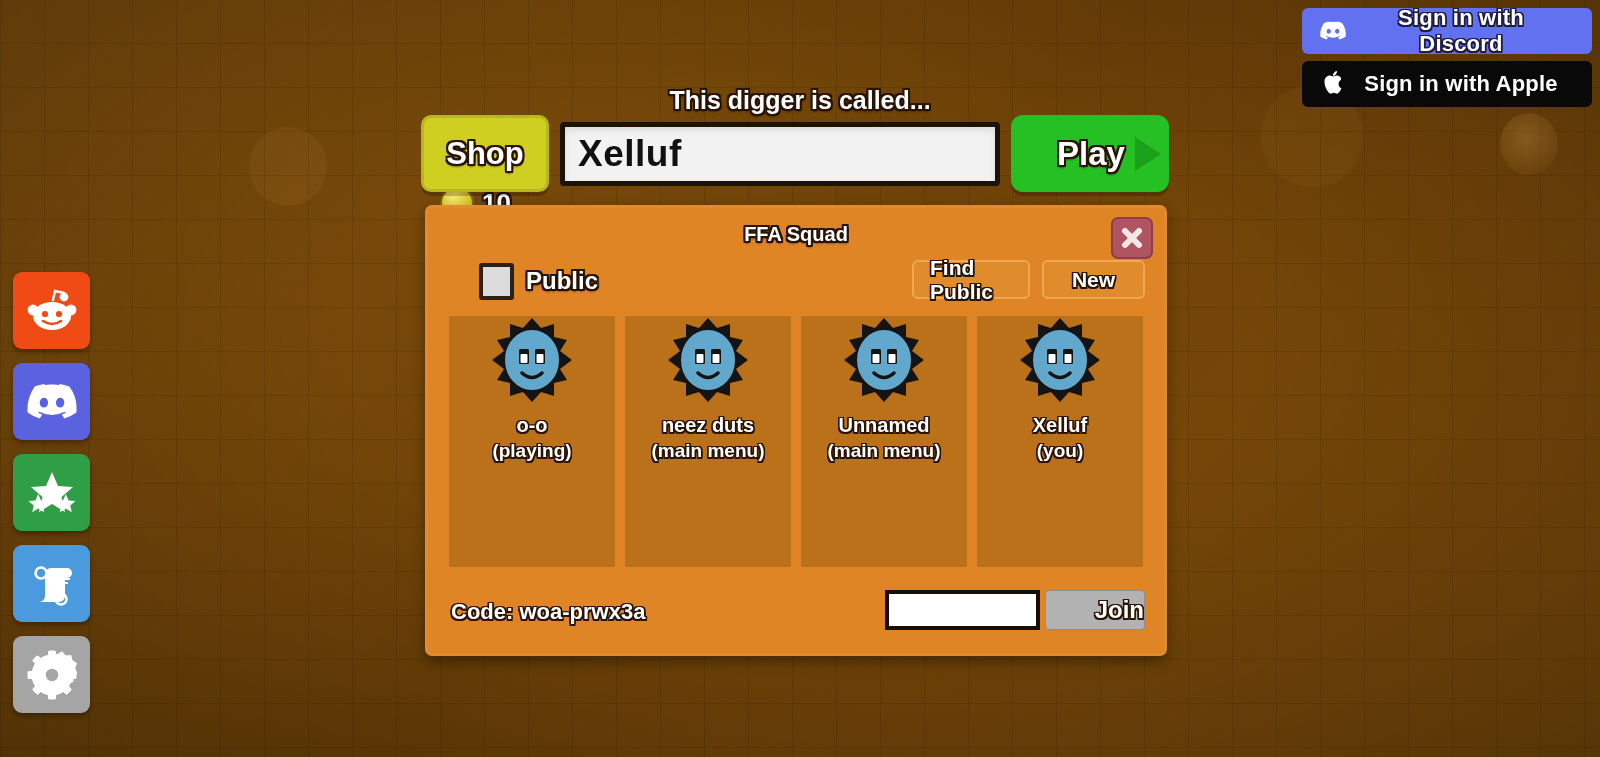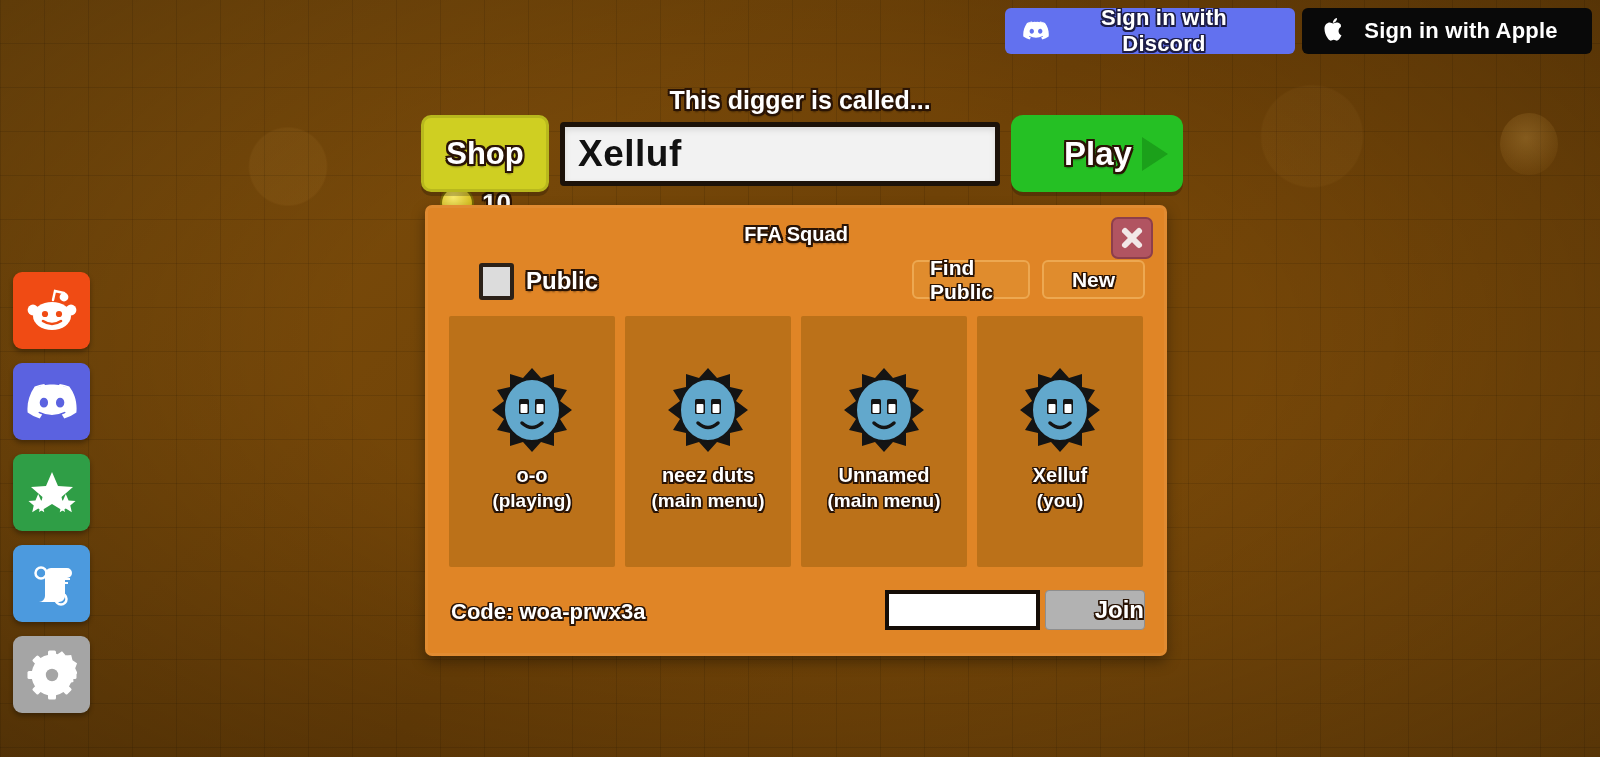--- a/index.html
+++ b/index.html
@@ -49,21 +49,21 @@
     text-shadow:
       -1.5px -1.5px 0 #2a1405, 0 -1.5px 0 #2a1405, 1.5px -1.5px 0 #2a1405,
       -1.5px 0 0 #2a1405, 1.5px 0 0 #2a1405,
       -1.5px 1.5px 0 #2a1405, 0 1.5px 0 #2a1405, 1.5px 1.5px 0 #2a1405;
     font-weight:bold;
   }
 
   
   #signin-stack {
     position:absolute; right:8px; top:8px;
-    display:flex; flex-direction:row; gap:7px;
+    display:flex; flex-direction:column; gap:7px;
     z-index:40;
     align-items:center;
   }
   .signin-btn {
     width:290px; height:46px;
     display:flex; align-items:center;
     border-radius:6px;
     cursor:pointer;
     padding-left:18px;
     gap:14px;
@@ -123,21 +123,21 @@
     display:flex; align-items:center;
     padding-left:13px;
     cursor:text;
     box-shadow: inset 0 3px 6px rgba(0,0,0,0.10);
   }
   #name-input .val {
     font-size:37px; font-weight:bold; color:#111111; letter-spacing:0.5px;
   }
 
   #play-btn {
-    width:172px; height:77px;
+    width:158px; height:77px;
     background:#25c024;
     border-radius:12px;
     display:flex; align-items:center; justify-content:center; gap:10px;
     cursor:pointer;
     box-shadow: 0 4px 0 rgba(0,0,0,0.22);
     padding-left: 38px;
   }
   #play-btn .t { font-size:33px; }
   #play-btn .tri {
     width:0;height:0;
@@ -202,21 +202,20 @@
     position:absolute; left:24px; top:111px;
     width:694px; height:251px;
     display:grid;
     grid-template-columns: repeat(4, 1fr);
     gap:10px;
   }
   .player-card {
     background:#bb7119;
     border-radius:2px;
     display:flex; flex-direction:column; align-items:center;
-    padding-top:50px;
     cursor:pointer;
   }
   .avatar { width:88px; height:88px; position:relative; }
   .avatar svg { display:block; }
   .player-card .pname { font-size:20px; margin-top:10px; }
   .player-card .pstate { font-size:19px; margin-top:3px; }
 
   
   #dialog-footer {
     position:absolute; left:26px; right:22px; bottom:24px;

